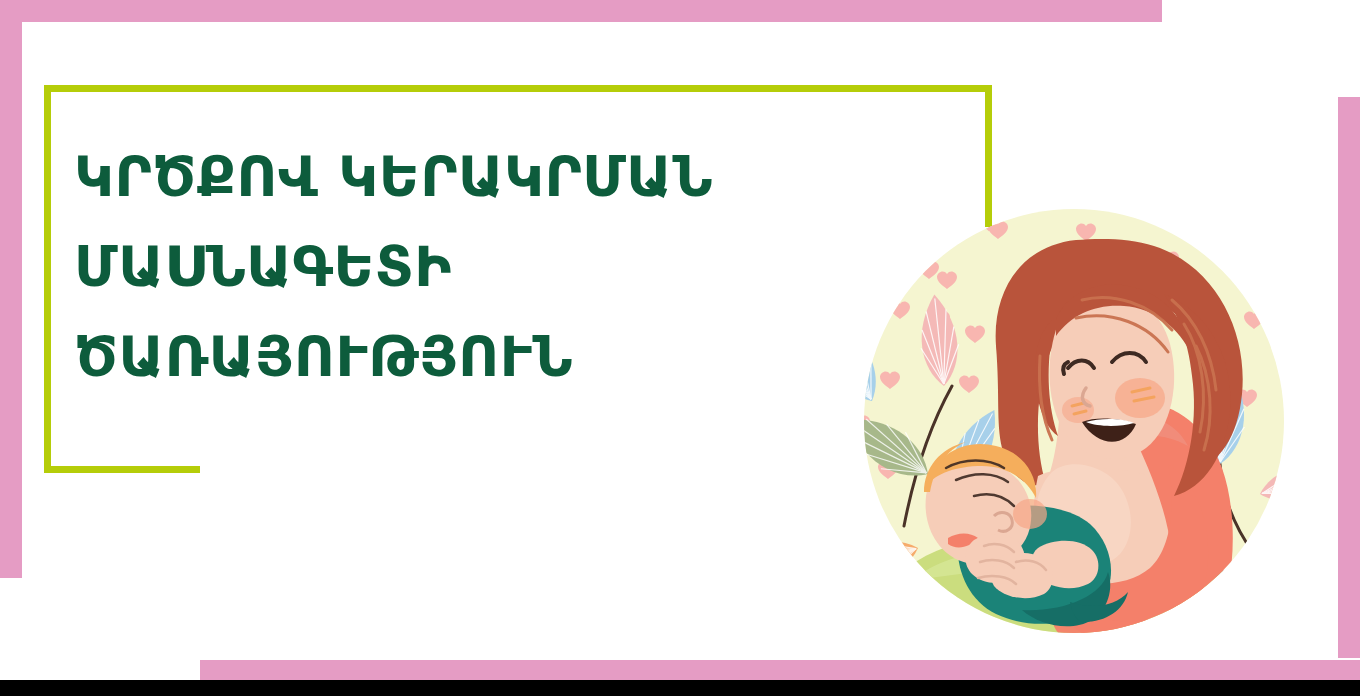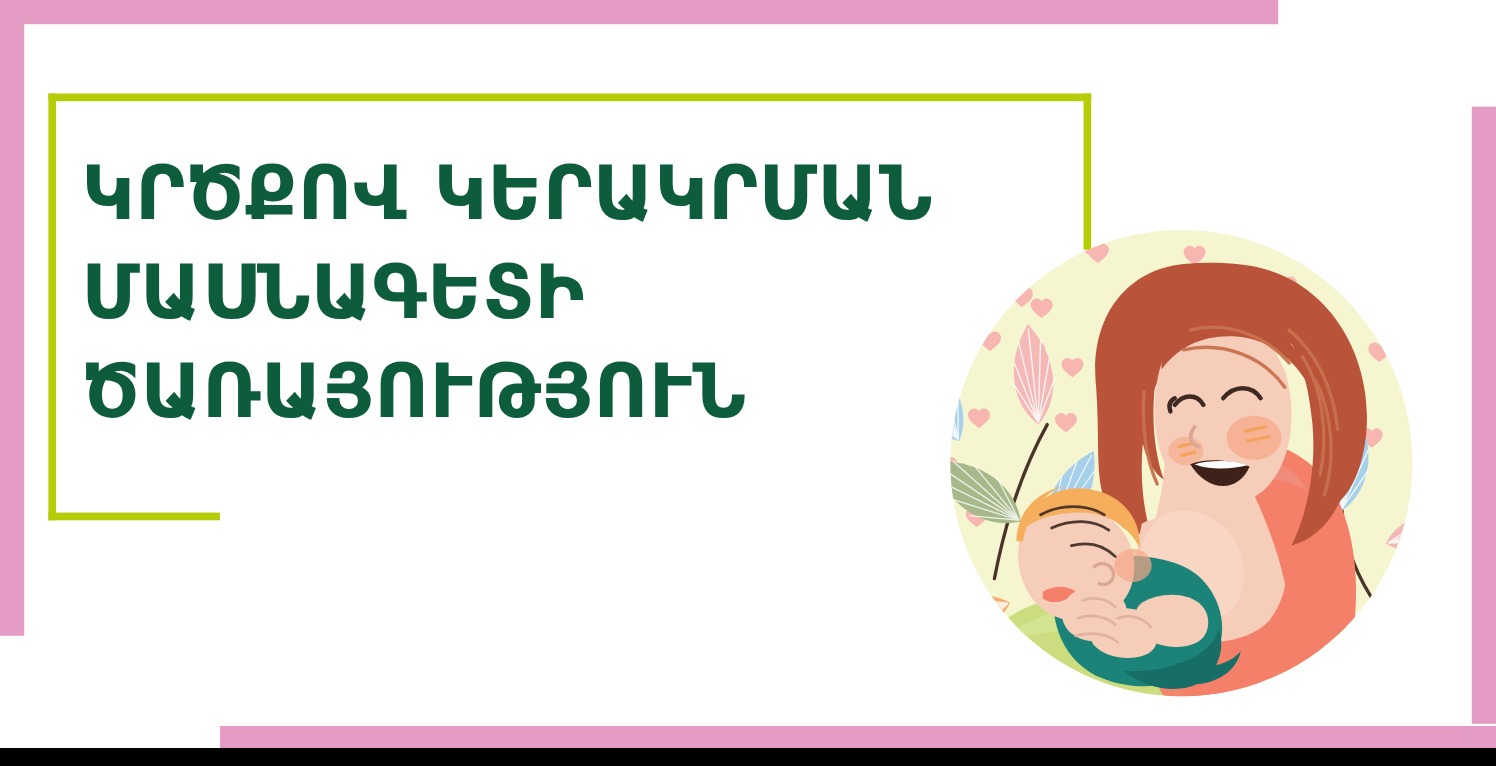--- a/index.html
+++ b/index.html
@@ -45,21 +45,21 @@
   #frame-right  { left: 941px; top: 0;   width: 7px;   height: 142px; }
   #frame-bottom { left: 0;    top: 381px; width: 156px; height: 7px; }
 
   
   #title {
     position: absolute;
     left: 74px;
     top: 132px;
     width: 930px;
     color: #0d5c3c;
-    font-size: 68px;
+    font-size: 56px;
     font-weight: 700;
     line-height: 90px;
     letter-spacing: 0.5px;
     white-space: pre-wrap;
     font-family: "DejaVu Sans", "Liberation Sans", sans-serif;
   }
 
   
   #illustration {
     position: absolute;

